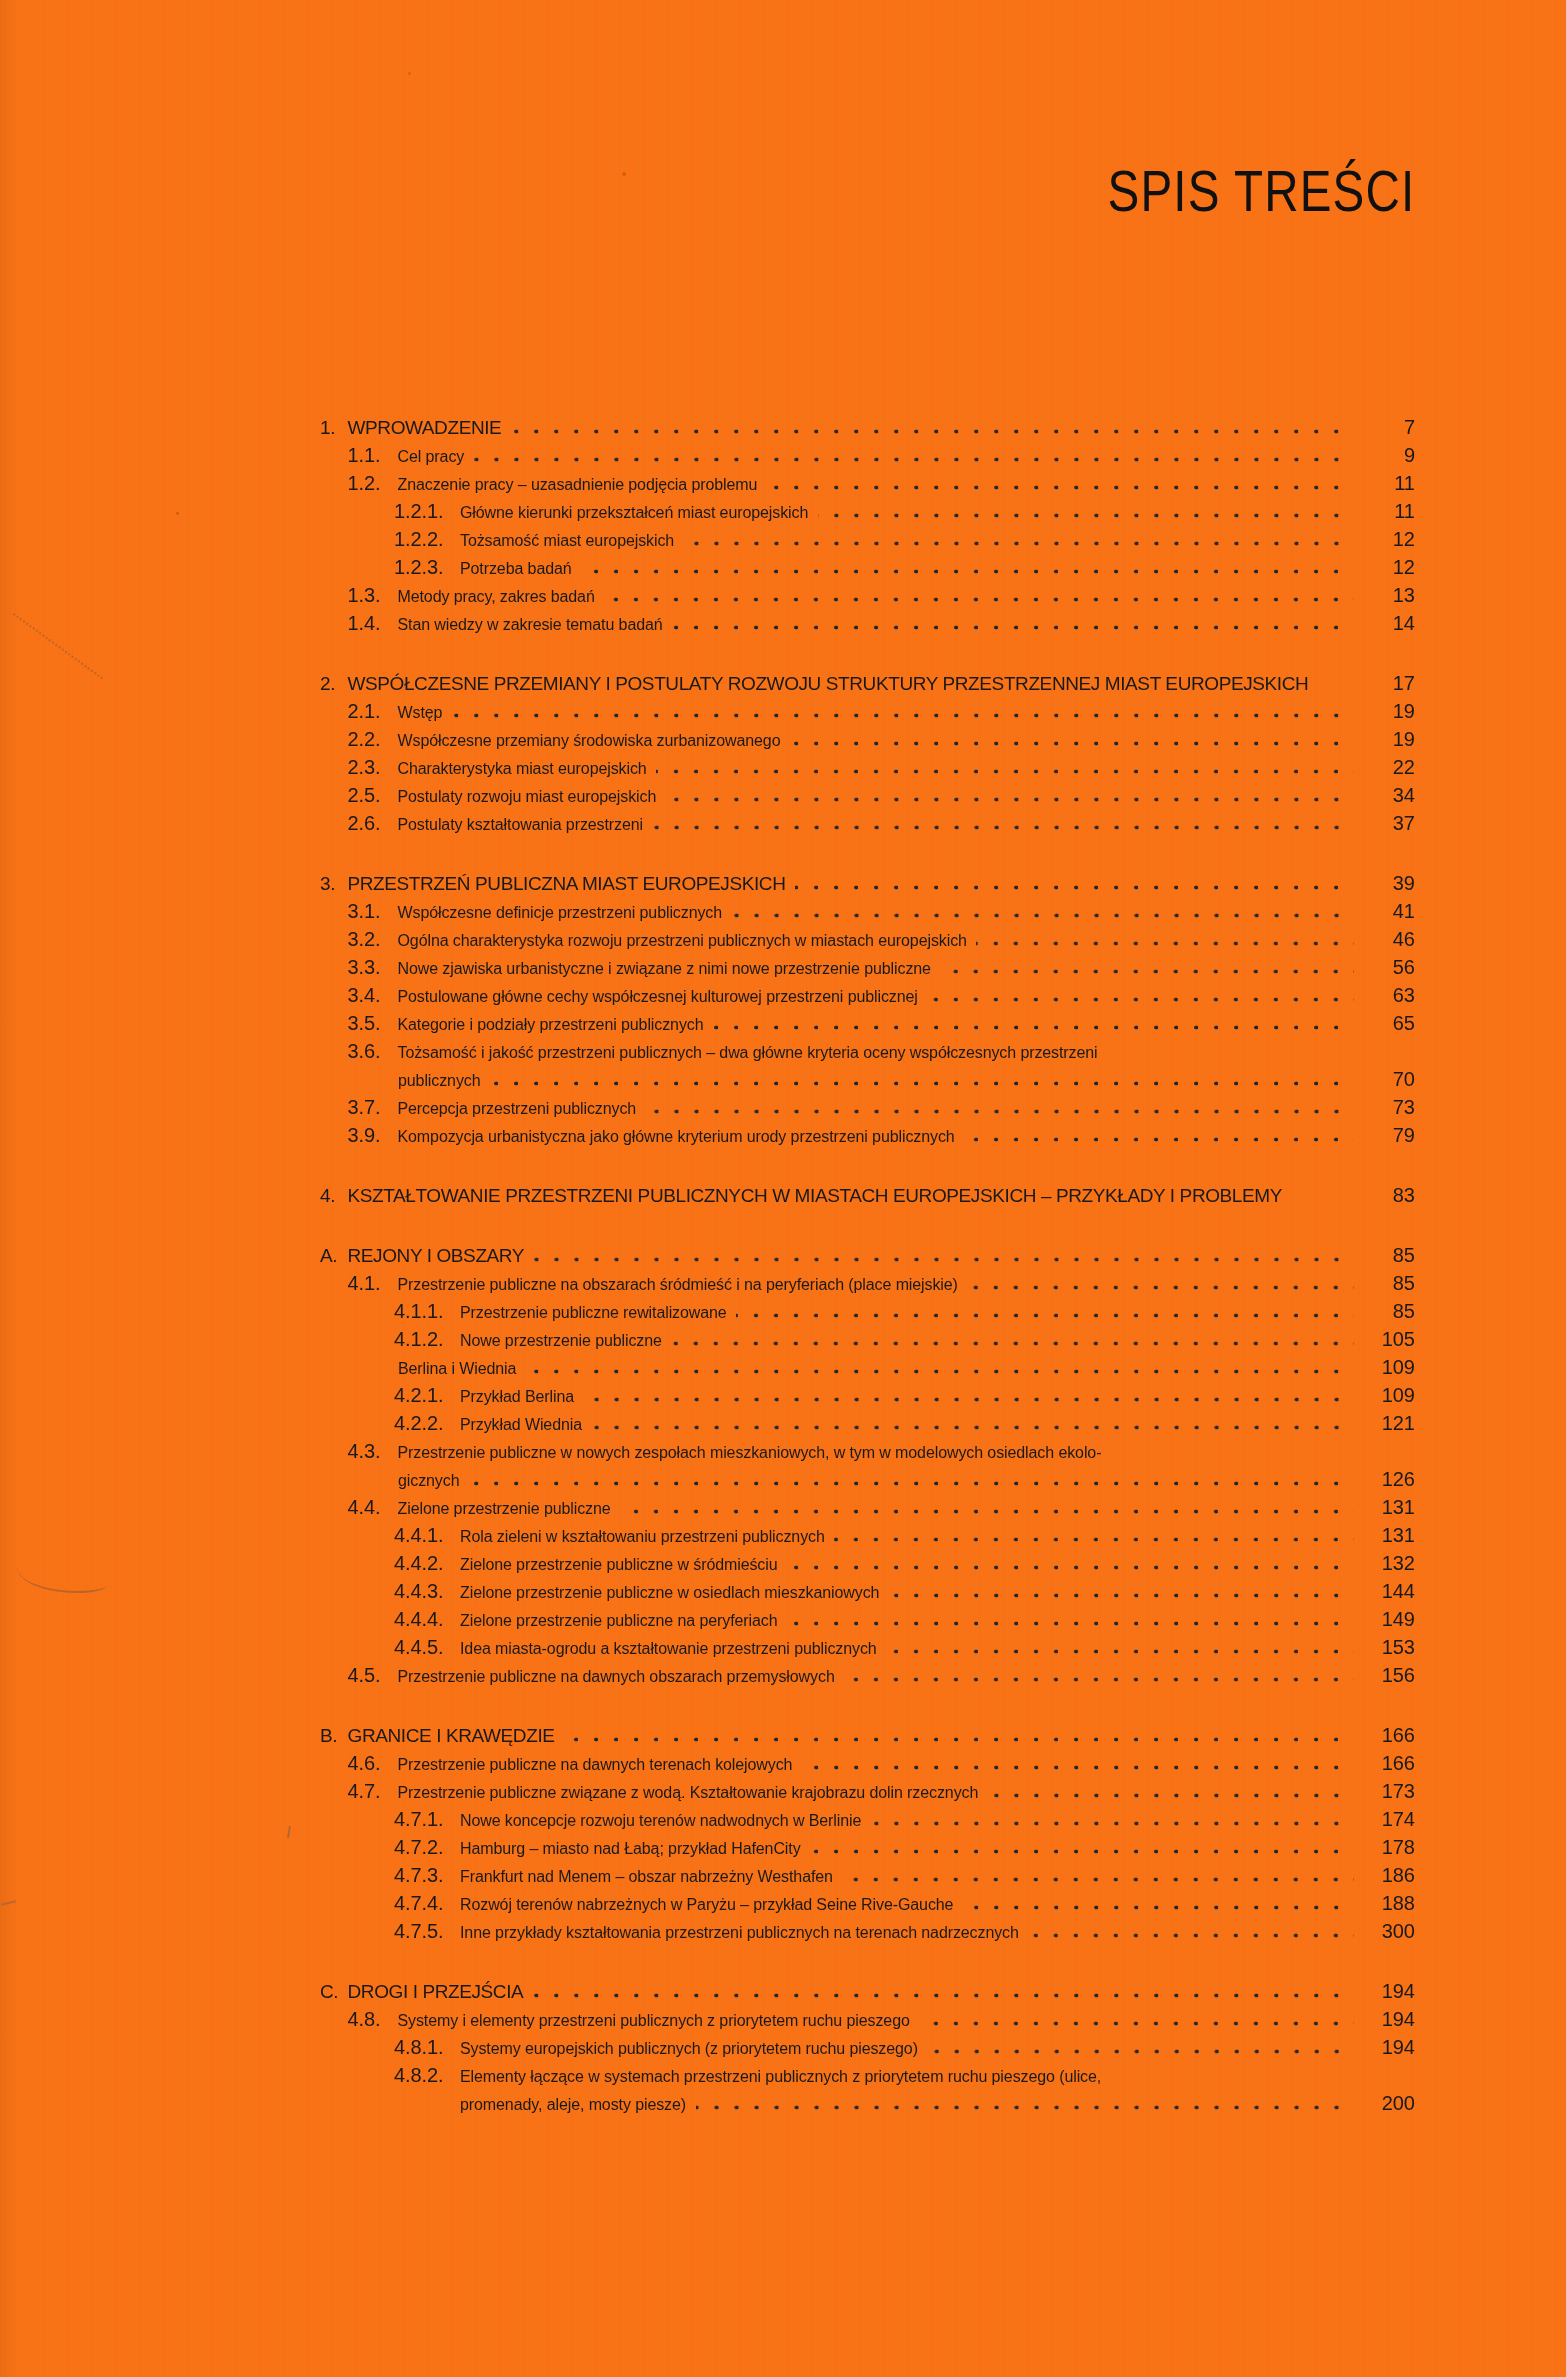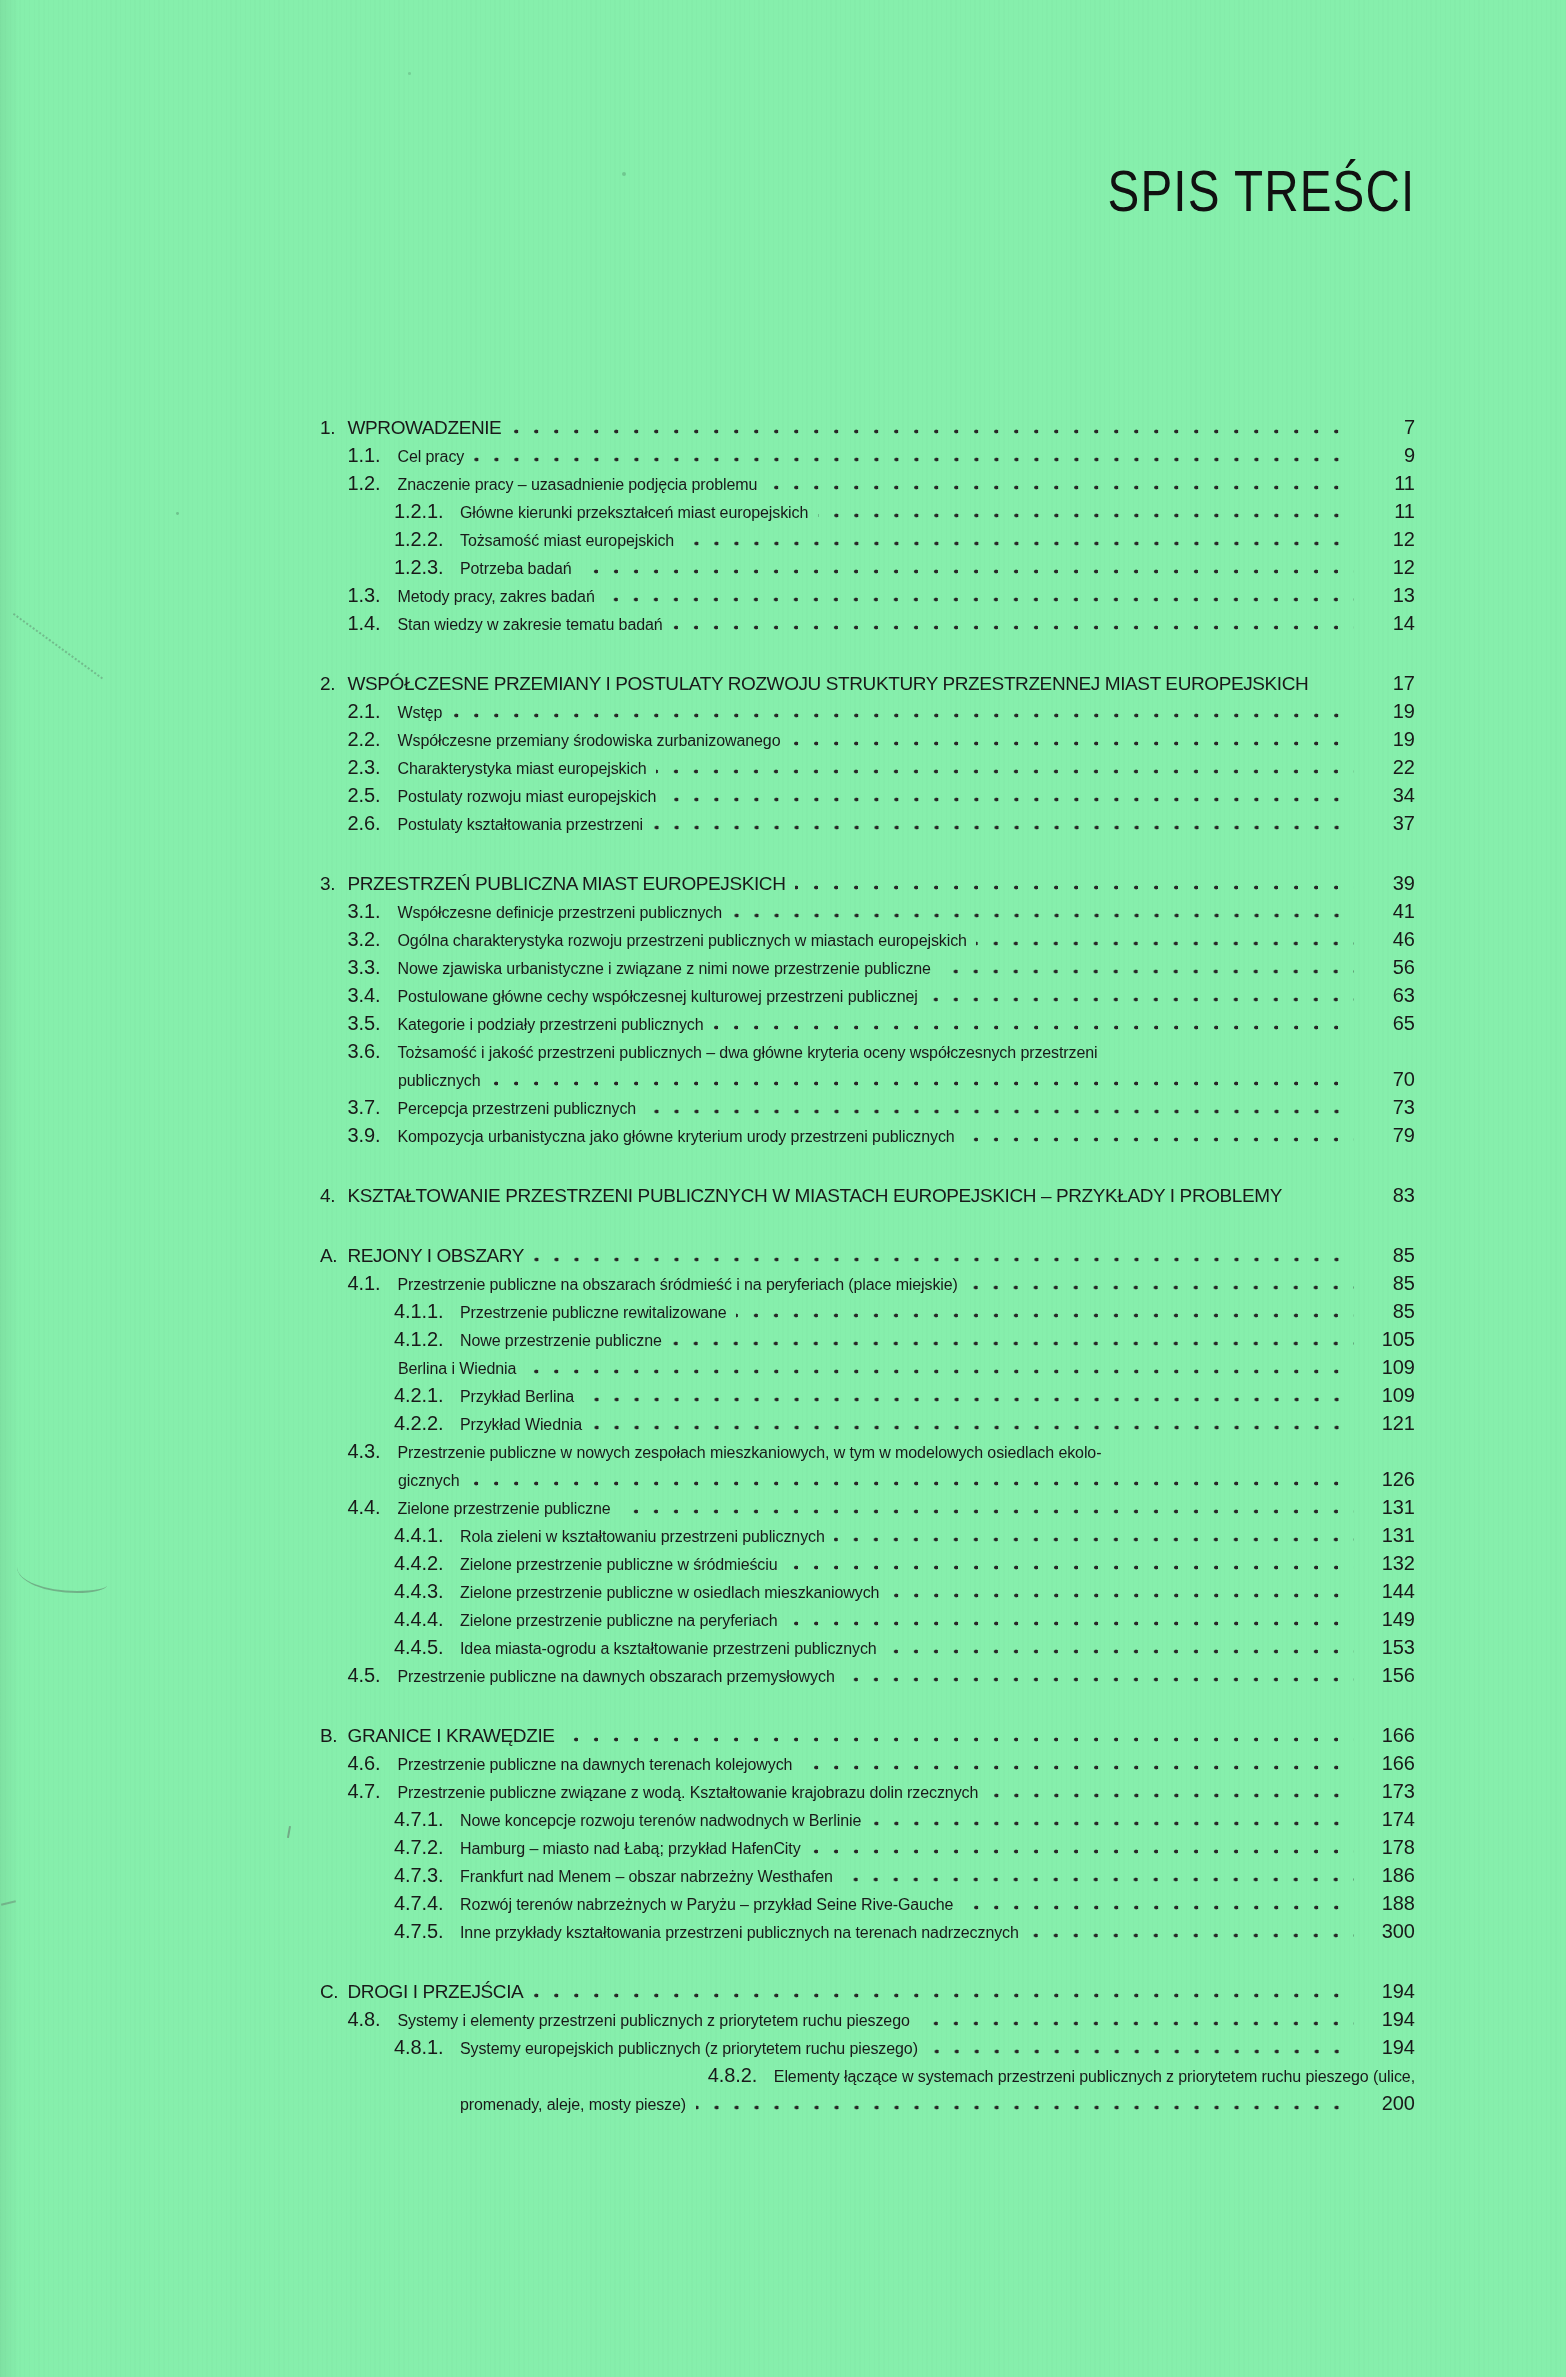--- a/index.html
+++ b/index.html
@@ -4,21 +4,21 @@
 <style>
   html, body {
     margin: 0;
     padding: 0;
     background: #ffffff;
   }
   .page {
     position: relative;
     width: 1567px;
     height: 2377px;
-    background: #86efac;
+    background: #f97316;
     font-family: "Liberation Sans", sans-serif;
     color: #191919;
     overflow: hidden;
   }
   
   .grain {
     position: absolute;
     inset: 0;
     background-image: repeating-linear-gradient(90deg, rgba(0,0,0,0.013) 0 1.4px, rgba(0,0,0,0) 1.4px 4.8px);
     pointer-events: none;
@@ -60,21 +60,21 @@
     white-space: nowrap;
   }
   .row span { line-height: 1.05; }
 
   .num { flex: none; font-size: 20px; letter-spacing: -0.1px; }
   .txt { flex: none; font-size: 16px; letter-spacing: -0.1px; }
   .pg  { flex: none; min-width: 54px; text-align: right; font-size: 20px; }
 
   .row.l0 { padding-left: 0; }
   .row.l1 { padding-left: 27.5px; }
-  .row.l2 { padding-left: 74px; justify-content: flex-end; }
+  .row.l2 { padding-left: 74px; }
   .row.l0 .num { width: 27.5px; }
   .row.l1 .num { width: 50px; }
   .row.l2 .num { width: 66px; }
   .row.cont1 { padding-left: 78px; }
   .row.cont2 { padding-left: 140px; }
 
   .row.hdr .num, .row.hdr .txt { font-size: 19px; letter-spacing: -0.4px; }
 
   .leader {
     flex: 1 1 0;

